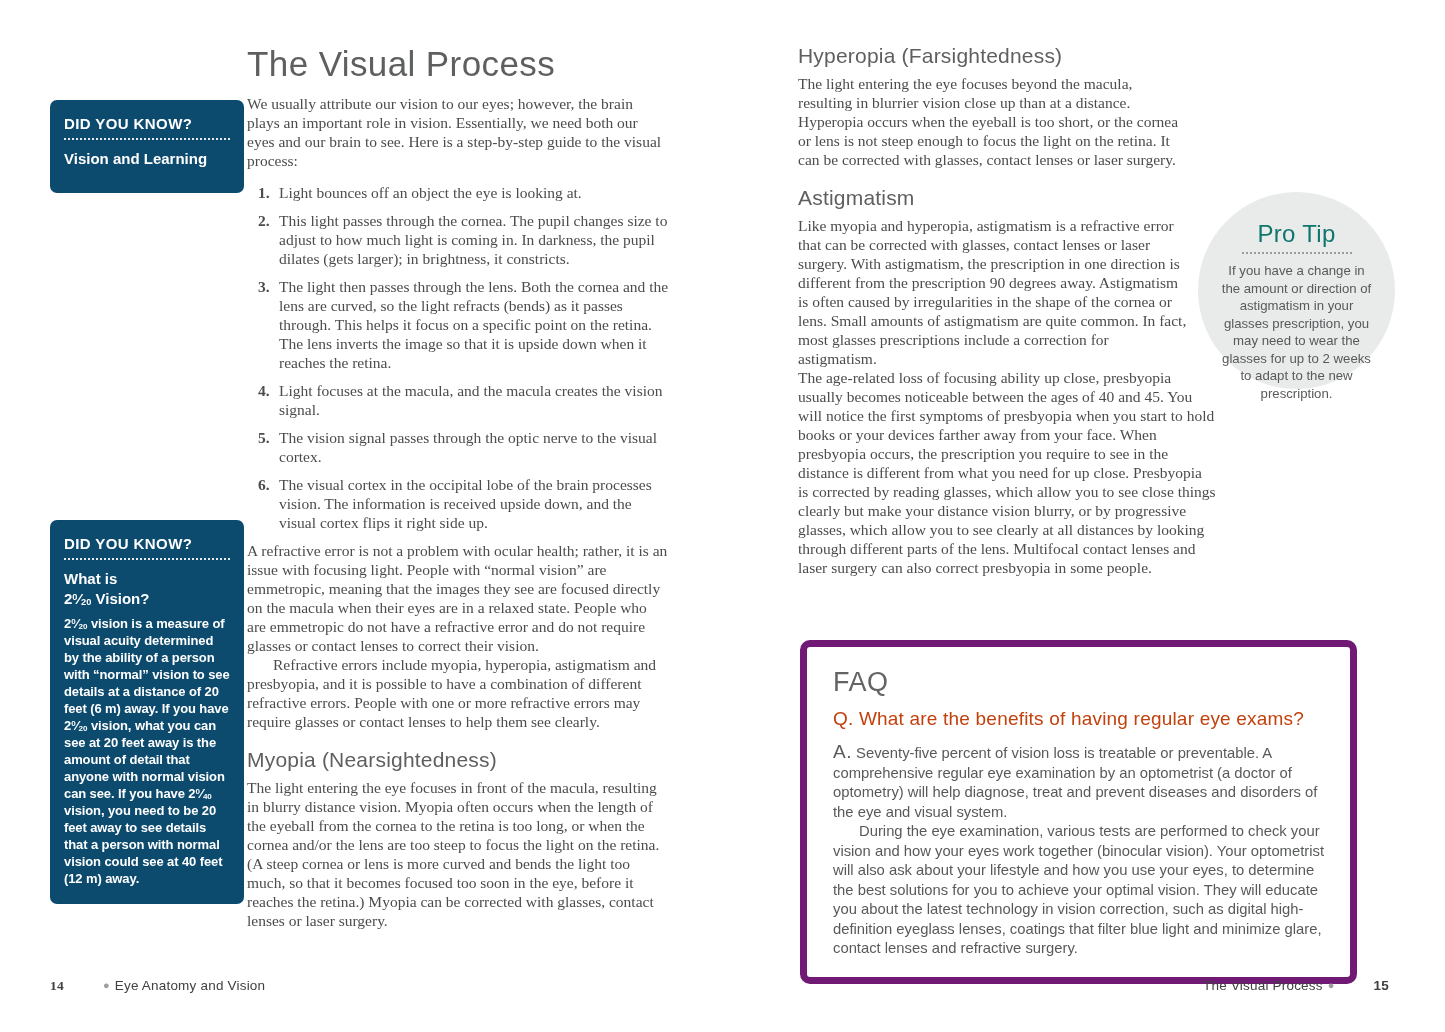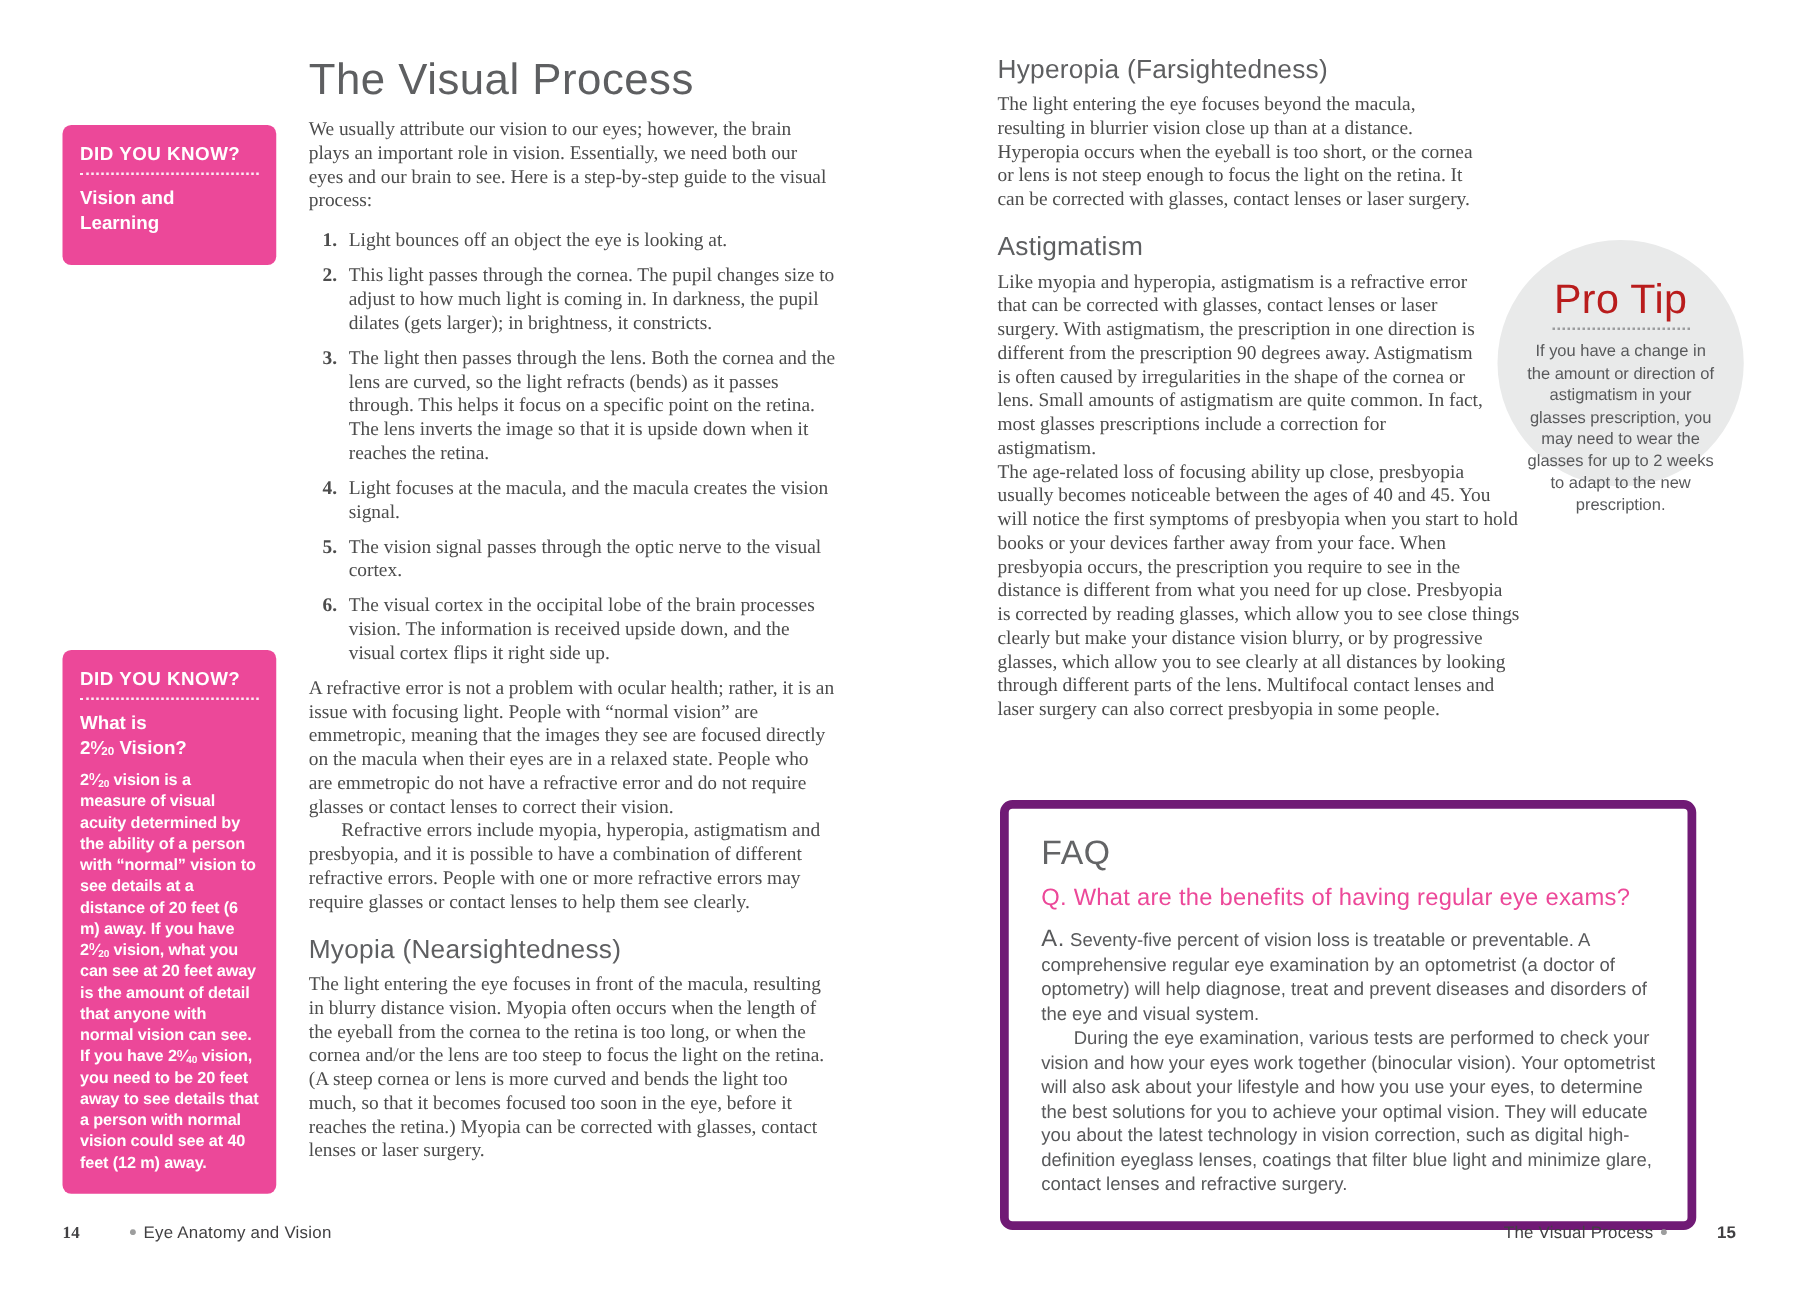--- a/index.html
+++ b/index.html
@@ -5,22 +5,22 @@
   html, body { margin:0; padding:0; background:#ffffff; }
   body {
     width:1445px; height:1032px;
     font-family:"Liberation Serif", serif;
     -webkit-font-smoothing:antialiased;
   }
   .spread { position:relative; width:1445px; height:1032px; background:#fff; overflow:hidden; }
 
   
   .didbox {
-    position:absolute; left:50px; width:171px; box-sizing:border-box;
-    background:#ec4899; border-radius:7px; padding:15px 14px 17px;
+    position:absolute; left:50px; width:194px; box-sizing:border-box;
+    background:#0c4a6e; border-radius:7px; padding:15px 14px 17px;
     color:#ffffff; font-family:"Liberation Sans", sans-serif;
   }
   #didbox1 { top:100px; }
   #didbox2 { top:520px; }
   .didbox-header { font-size:15px; font-weight:bold; letter-spacing:0.4px; white-space:nowrap; }
   .didbox-rule { border-top:2px dotted rgba(255,255,255,0.9); margin:6px 0 9px; }
   .didbox-subhead { font-size:15px; font-weight:bold; line-height:1.3; margin-bottom:7px; }
   .didbox-body { font-size:13px; line-height:17px; font-weight:bold; letter-spacing:-0.1px; margin:0; }
 
   
@@ -53,32 +53,32 @@
   .step { display:flex; margin-bottom:9px; font-size:15.5px; line-height:19px; }
   .step-num { font-weight:bold; width:21px; flex:none; }
 
   
   .protip {
     position:absolute; left:1198px; top:192px; width:197px; height:197px;
     border-radius:50%; background:#e9eaea; box-sizing:border-box;
     padding:28px 20px 0; text-align:center;
     font-family:"Liberation Sans", sans-serif; color:#58595b;
   }
-  .protip-header { font-size:33px; color:#b91c1c; letter-spacing:0.3px; }
+  .protip-header { font-size:24px; color:#0f766e; letter-spacing:0.3px; }
   .protip-rule { border-top:2px dotted #9b9c9e; width:110px; margin:4px auto 8px; }
   .protip-body { font-size:13.2px; line-height:17.5px; margin:0; }
 
   
   .faq {
     position:absolute; left:800px; top:640px; width:557px; min-height:312px;
     box-sizing:border-box; border:7px solid #701a75; border-radius:10px;
     padding:20px 26px 18px; font-family:"Liberation Sans", sans-serif; color:#58595b;
   }
   .faq-header { font-size:27px; font-weight:normal; color:#636466; letter-spacing:0.5px; }
-  .faq-q { font-size:19px; color:#ec4899; margin:10px 0 12px; letter-spacing:0.2px; }
+  .faq-q { font-size:19px; color:#c2410c; margin:10px 0 12px; letter-spacing:0.2px; }
   .faq-a { font-size:14.8px; line-height:19.5px; margin:0; }
   .faq-a-lead { font-size:19px; letter-spacing:0.5px; }
   .faq-p2 { text-indent:26px; }
 
   
   .footer {
     position:absolute; top:978px; font-family:"Liberation Sans", sans-serif;
     font-size:13.5px; color:#414042; letter-spacing:0.2px;
   }
   .footer-left { left:50px; }

